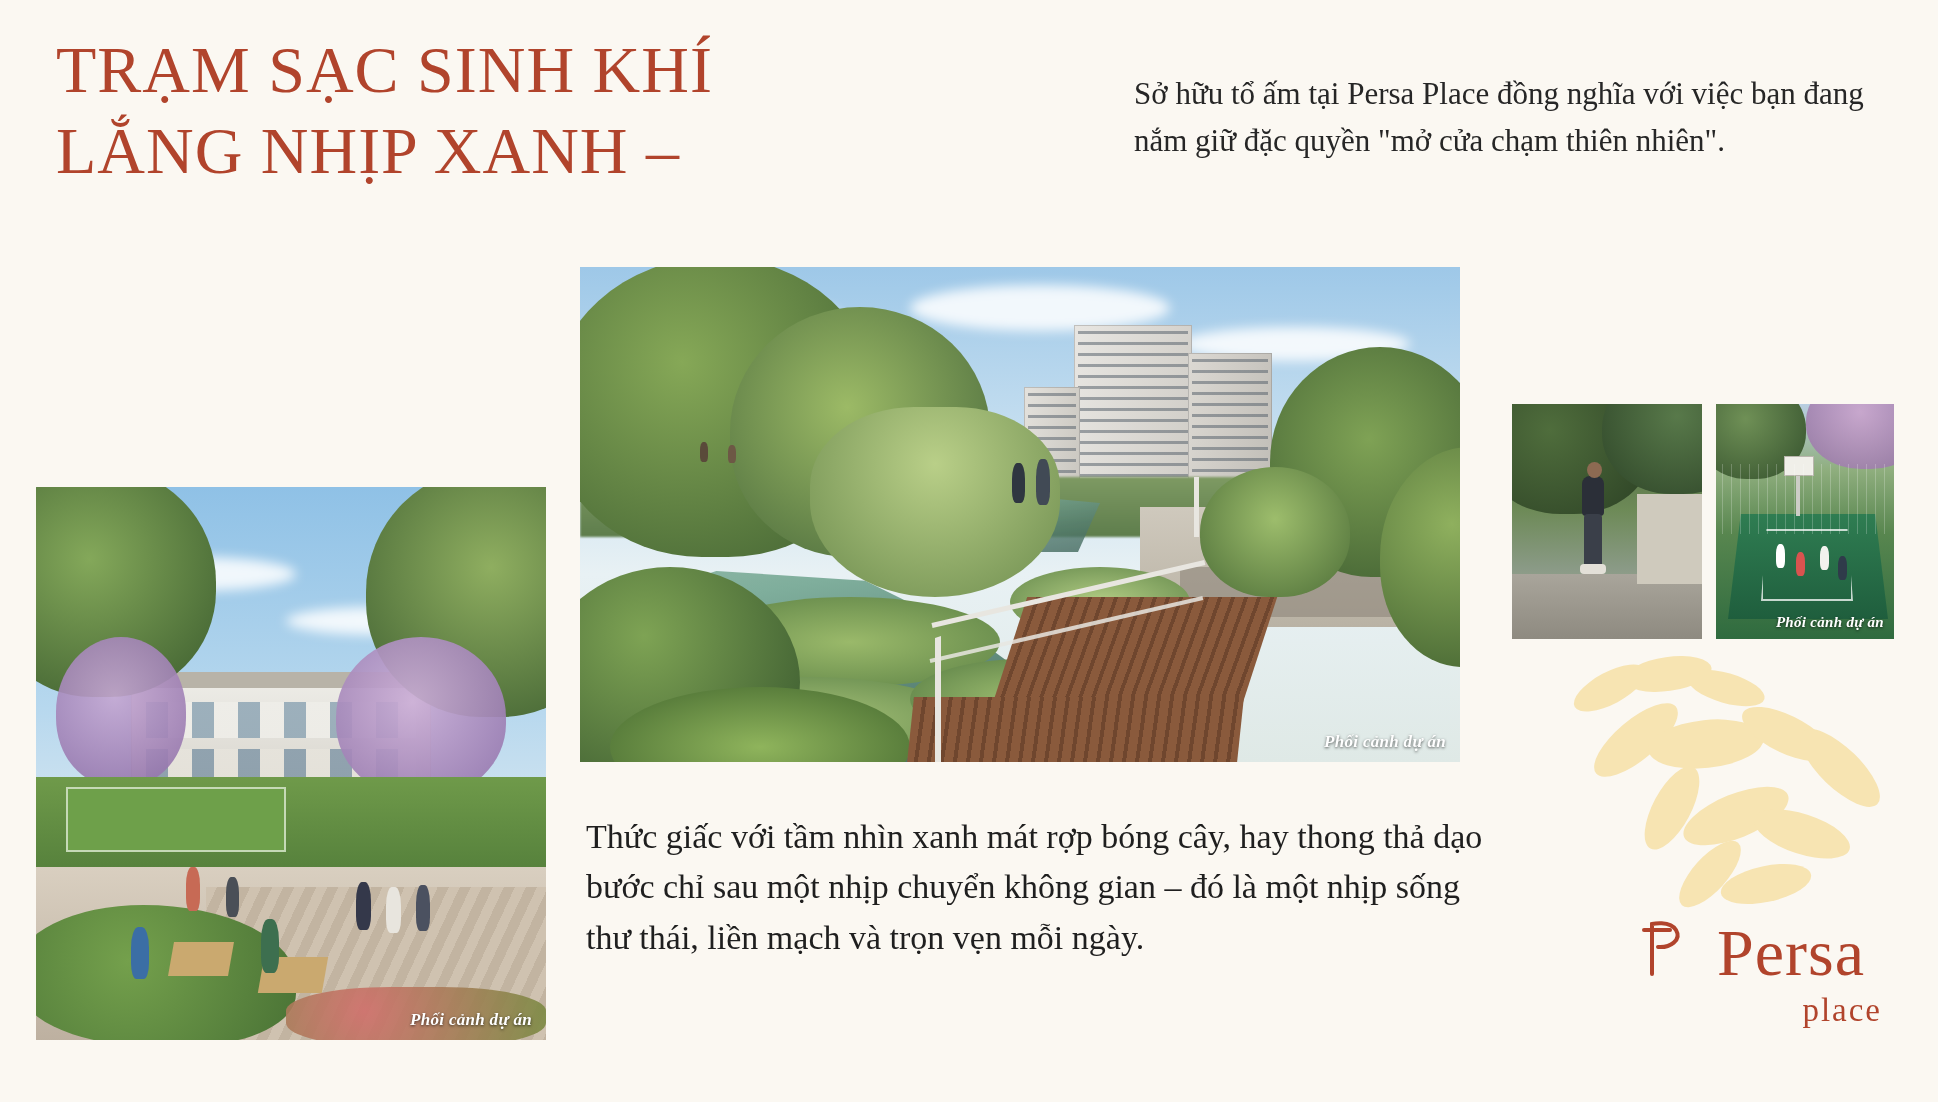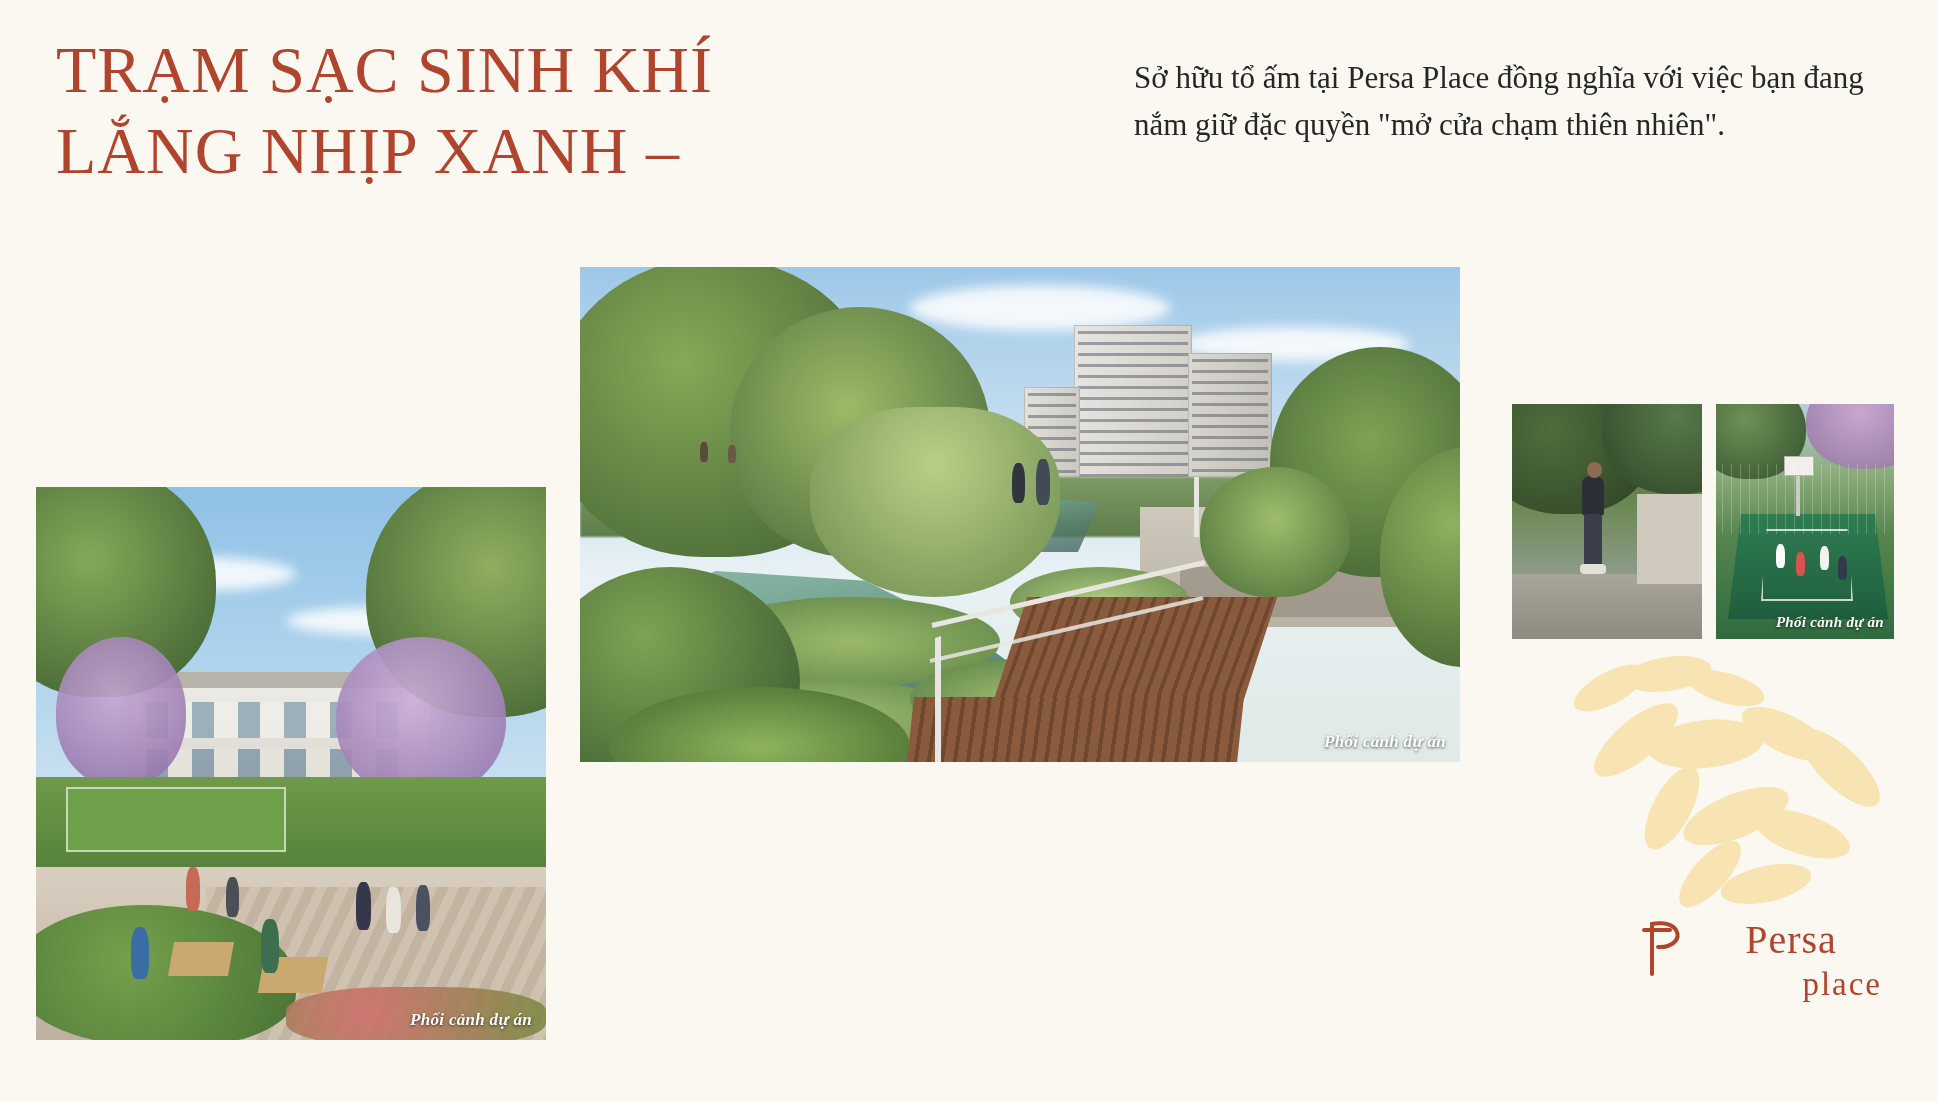--- a/index.html
+++ b/index.html
@@ -30,21 +30,21 @@
     line-height: 1.22;
     letter-spacing: 1px;
     font-weight: 400;
   }
   .headline .line { display: block; white-space: nowrap; }
 
   
   .intro {
     position: absolute;
     left: 1134px;
-    top: 54px;
+    top: 70px;
     width: 730px;
     color: #262626;
     font-size: 31px;
     line-height: 1.52;
     font-family: "Liberation Serif", serif;
   }
 
   
   .photo {
     position: absolute;
@@ -121,21 +121,21 @@
   
   .leaf-deco { position:absolute; left:1540px; top:648px; width:380px; height:260px; }
 
   
   .logo {
     position:absolute; left:1648px; top:920px; width:240px; text-align:center;
     color:#b1442c;
   }
   .logo-main {
     font-family:"Liberation Serif", serif;
-    font-size:40px; letter-spacing:1px; line-height:1; position:relative;
+    font-size:66px; letter-spacing:1px; line-height:1; position:relative;
     white-space:nowrap;
   }
   .logo-sub {
     font-family:"Liberation Serif", serif;
     font-size:33px; color:#b1442c; letter-spacing:2px; margin-top:6px; text-align:right; padding-right:6px;
   }
 </style>
 </head>
 <body>
 
@@ -267,20 +267,21 @@
 
     <div class="person" style="left:60px;top:140px;width:9px;height:24px;background:#ffffff;"></div>
     <div class="person" style="left:80px;top:148px;width:9px;height:24px;background:#d9534f;"></div>
     <div class="person" style="left:104px;top:142px;width:9px;height:24px;background:#f2f2ee;"></div>
     <div class="person" style="left:122px;top:152px;width:9px;height:24px;background:#2f3b4a;"></div>
 
     <div style="position:absolute;left:6px;top:60px;width:168px;height:70px;background:repeating-linear-gradient(90deg,rgba(255,255,255,.22) 0 1px,transparent 1px 9px);"></div>
     <span class="caption small">Phối cảnh dự án</span>
   </div>
 
+  <p class="body-text">Thức giấc với tầm nhìn xanh mát rợp bóng cây, hay thong thả dạo bước chỉ sau một nhịp chuyển không gian – đó là một nhịp sống thư thái, liền mạch và trọn vẹn mỗi ngày.</p>
 
   <div class="leaf-deco">
     <svg viewBox="0 0 380 260" width="380" height="260" aria-hidden="true">
       <g fill="#f7e4b2">
         <ellipse cx="70" cy="40" rx="40" ry="16" transform="rotate(-28 70 40)"></ellipse>
         <ellipse cx="128" cy="26" rx="44" ry="17" transform="rotate(-8 128 26)"></ellipse>
         <ellipse cx="186" cy="40" rx="40" ry="15" transform="rotate(16 186 40)"></ellipse>
         <ellipse cx="96" cy="92" rx="52" ry="20" transform="rotate(-40 96 92)"></ellipse>
         <ellipse cx="166" cy="96" rx="58" ry="24" transform="rotate(-6 166 96)"></ellipse>
         <ellipse cx="246" cy="86" rx="48" ry="19" transform="rotate(26 246 86)"></ellipse>

